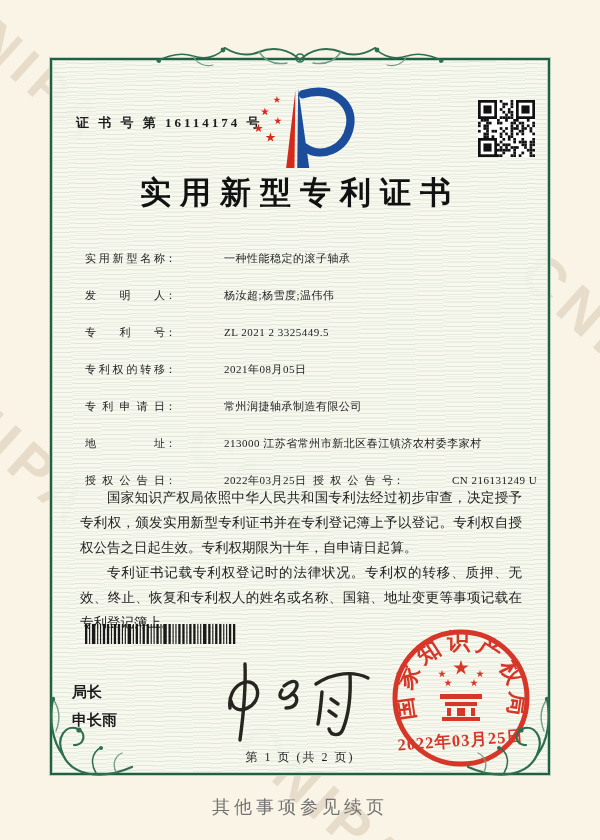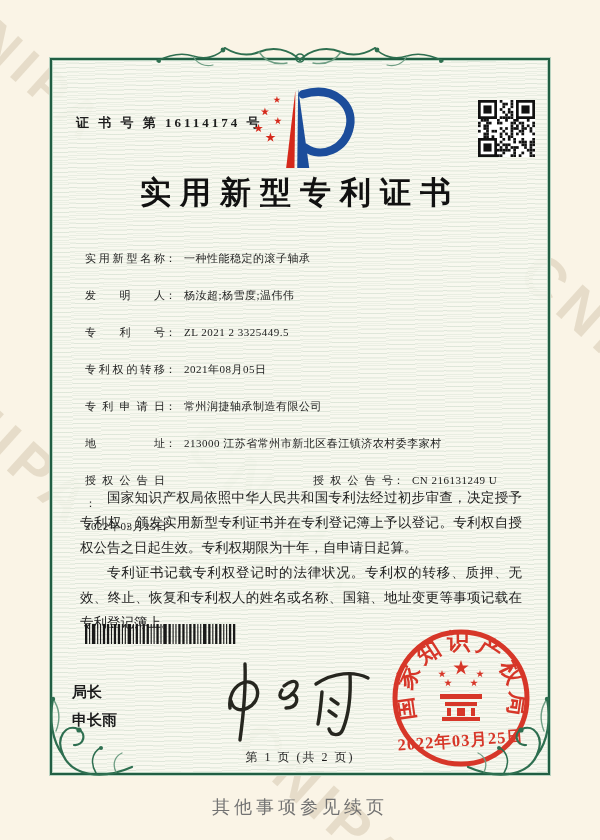--- a/index.html
+++ b/index.html
@@ -40,23 +40,23 @@
   .qr{position:absolute;top:40px;right:13px;width:57px;height:57px;background:#fff;}
   .title{
     position:absolute;top:112px;left:0;width:100%;text-align:center;
     font-size:31px;font-weight:bold;letter-spacing:9px;color:#111;
   }
   
   .fields{position:absolute;top:187px;left:33px;right:0;font-size:11px;font-weight:400;}
   .frow{display:flex;align-items:baseline;line-height:23px;margin-bottom:14px;white-space:nowrap;}
   .flabel{display:inline-block;width:80px;text-align:justify;text-align-last:justify;}
   .fcolon{margin-right:8px;}
-  .fvalue{letter-spacing:.5px;}
+  .fvalue{letter-spacing:.5px;margin-left:40px;}
   .gpair{display:flex;align-items:baseline;}
-  .gpair.first{width:228px;flex-direction:column;}
+  .gpair.first{width:228px;}
   
   .paras{
     position:absolute;top:425px;left:28px;right:26px;
     font-size:13.5px;line-height:25px;text-align:justify;
     font-family:Liberation Serif, serif;
     color:#222;
   }
   .paras p{margin:0;text-indent:2em;}
   
   .barcode{position:absolute;top:564px;left:33px;width:152px;height:20px;}

